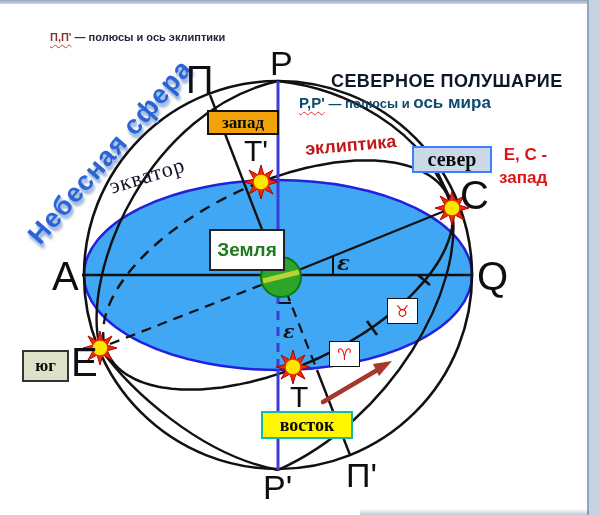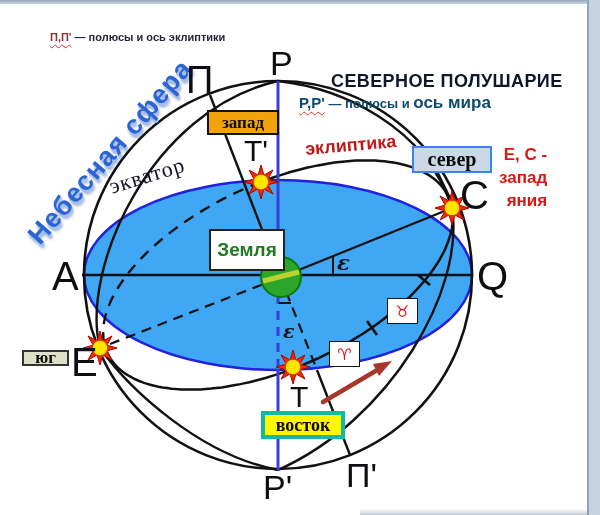--- a/index.html
+++ b/index.html
@@ -109,36 +109,35 @@
 <div class="note-right"><span class="term">P,P'</span><span> — полюсы и </span><span class="emph">ось мира</span></div>
 <div class="note-right2">СЕВЕРНОЕ ПОЛУШАРИЕ</div>
 
 <div class="wordart">Небесная сфера</div>
 <div class="equator-label">экватор</div>
 <div class="ecliptic-label">эклиптика</div>
 
 <div class="solstice">
   <div>E, C -</div>
   <div>запад</div>
-  <div>яния</div>
 </div>
 
 <div class="letter" style="left:186px;top:61px;font-size:38px">П</div>
 <div class="letter" style="left:270px;top:46px;font-size:34px">P</div>
 <div class="letter" style="left:244px;top:136px;font-size:30px">T'</div>
 <div class="letter" style="left:460px;top:175px;font-size:40px">C</div>
 <div class="letter" style="left:52px;top:256px;font-size:40px">A</div>
 <div class="letter" style="left:477px;top:256px;font-size:40px">Q</div>
 <div class="letter" style="left:71px;top:342px;font-size:40px">E</div>
 <div class="letter" style="left:290px;top:382px;font-size:30px">T</div>
 <div class="letter" style="left:263px;top:470px;font-size:34px">P'</div>
 <div class="letter" style="left:346px;top:458px;font-size:34px">П'</div>
 
 <div class="eps" style="left:337px;top:252px;font-size:21px">ε</div>
 <div class="eps" style="left:283px;top:322px;font-size:19px">ε</div>
 
 <div class="dbox" style="left:207px;top:110px;width:72px;height:25px;background:#f2a30a;border:2px solid #111;font-size:17px">запад</div>
 <div class="dbox" style="left:412px;top:146px;width:80px;height:27px;background:#cad8e8;border:2px solid #3b82f6;font-size:20px;font-weight:600">север</div>
-<div class="dbox" style="left:22px;top:350px;width:47px;height:16px;background:#dee0c8;border:2px solid #333;font-size:17px">юг</div>
-<div class="dbox" style="left:261px;top:411px;width:84px;height:28px;background:#fff600;border:4px solid #14b8a6;font-size:18px">восток</div>
+<div class="dbox" style="left:22px;top:350px;width:47px;height:32px;background:#dee0c8;border:2px solid #333;font-size:17px">юг</div>
+<div class="dbox" style="left:261px;top:411px;width:92px;height:28px;background:#fff600;border:2px solid #14b8a6;font-size:18px">восток</div>
 <div class="dbox" style="left:209px;top:229px;width:76px;height:42px;background:#fff;border:2px solid #222;font-size:19px;color:#1e7a1e;font-family:'Liberation Sans',sans-serif">Земля</div>
 <div class="zbox" style="left:387px;top:298px;width:31px;height:26px">♉</div>
 <div class="zbox" style="left:329px;top:341px;width:31px;height:26px">♈</div>
 
 </body></html>

